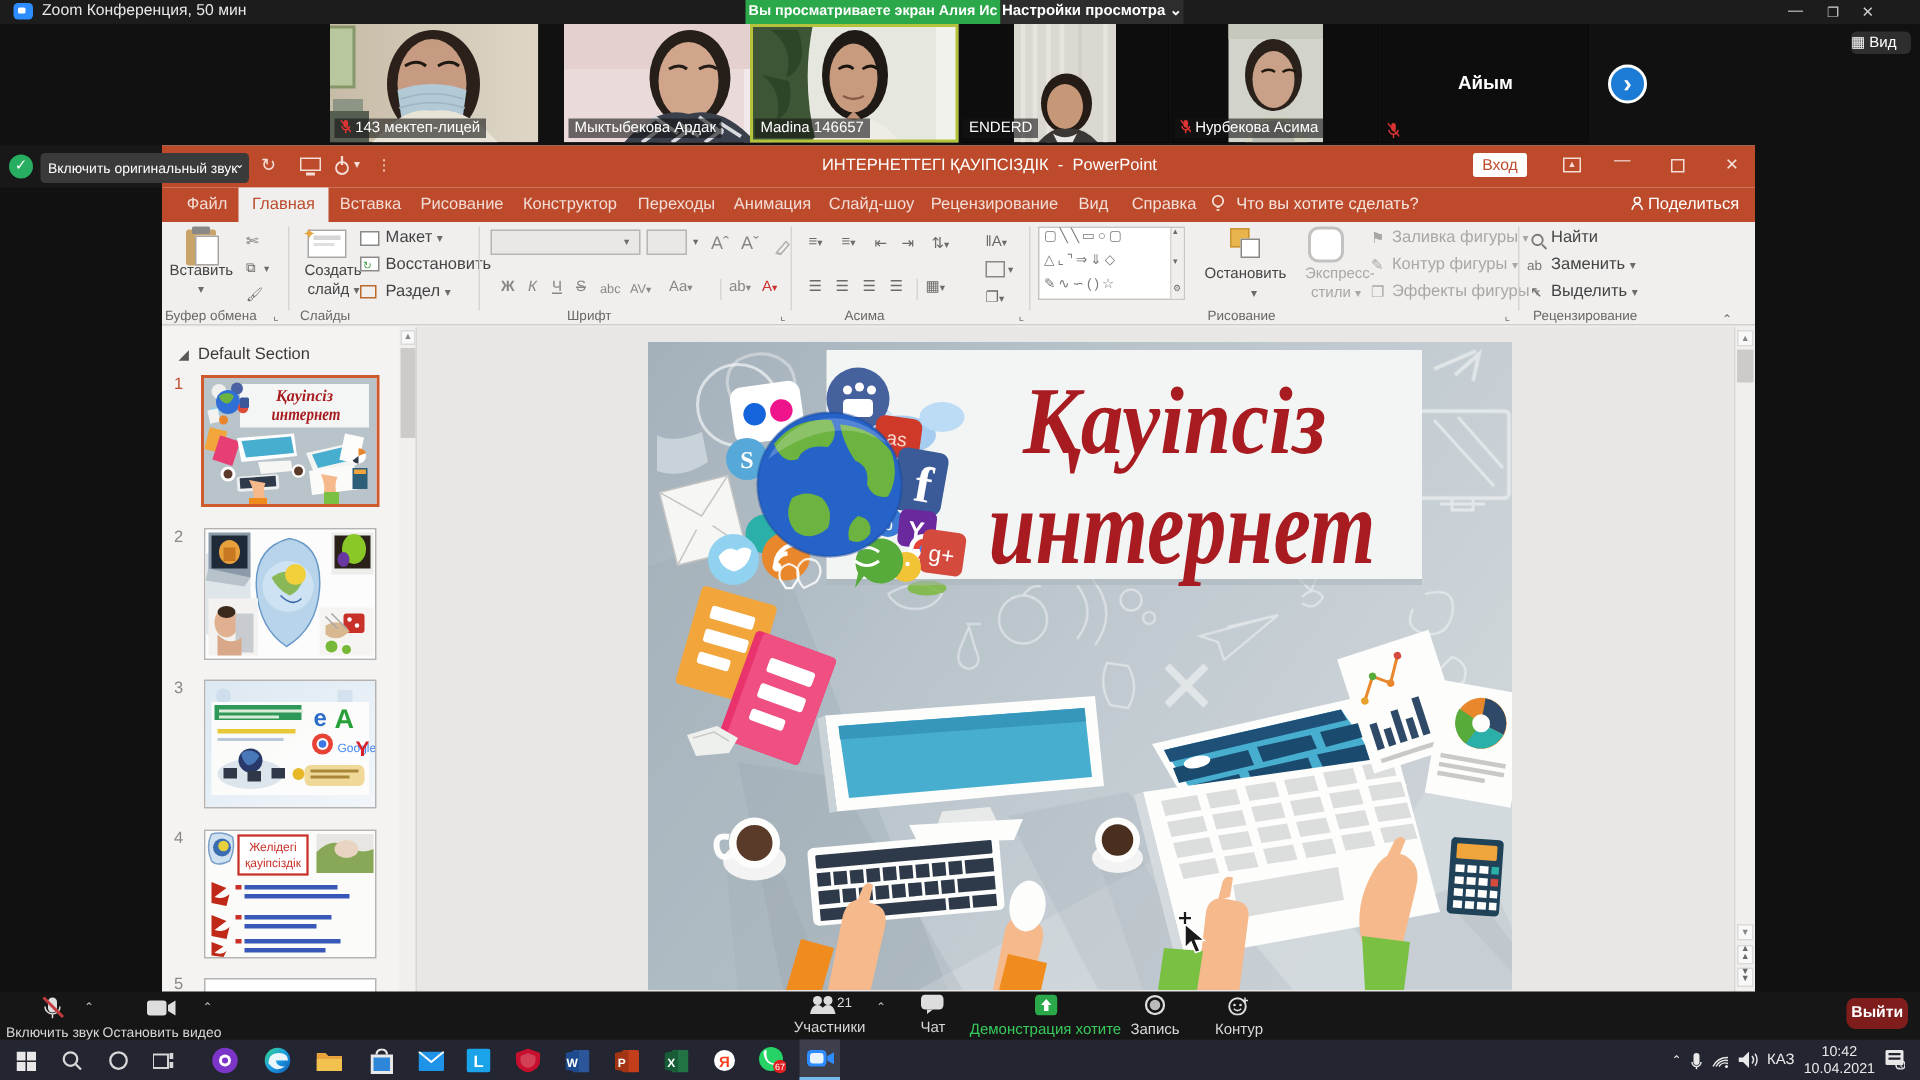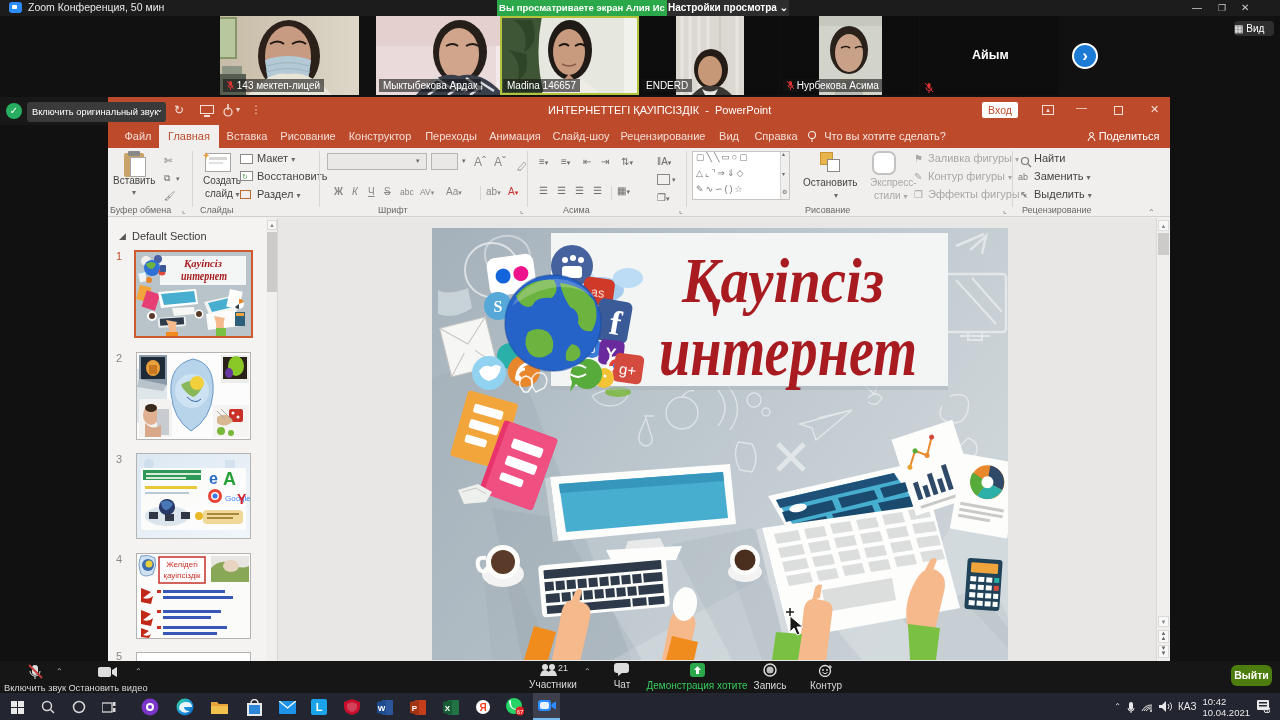--- a/index.html
+++ b/index.html
@@ -31,21 +31,21 @@
 #pcontent{left:0;top:121px;width:1062px;height:444px;background:#e9e7e6}
 #panel{left:0;top:0;width:158px;height:444px;background:#f4f3f2}
 #pscroll{left:158px;top:0;width:12px;height:444px;background:#f0efee;border-right:1px solid #d8d6d4}
 .thumb{position:absolute;left:28px;width:115px;background:#fff;border:1px solid #b5b3b1}
 .tnum{position:absolute;left:8px;color:#8a8886;font-size:11px}
 #canvasscroll{left:1048px;top:0;width:14px;height:444px;background:#f0efee;border-left:1px solid #dad8d6}
 
 #ztool{left:0;top:661px;width:1280px;height:32px;background:#161616;color:#d8d8d8;font-size:10px}
 .zitem{position:absolute;text-align:center;color:#d8d8d8}
 .zlab{font-size:10px;margin-top:1px;white-space:nowrap}
-#leave{left:1231px;top:665px;width:41px;height:21px;background:#4d7c0f;border-radius:6px;color:#fff;font-size:10.5px;font-weight:bold;text-align:center;line-height:21px}
+#leave{left:1231px;top:665px;width:41px;height:21px;background:#7f1d1d;border-radius:6px;color:#fff;font-size:10.5px;font-weight:bold;text-align:center;line-height:21px}
 
 #taskbar{left:0;top:693px;width:1280px;height:27px;background:#232531}
 .tbi{position:absolute;top:3px;width:22px;height:22px;display:flex;align-items:center;justify-content:center;font-size:13px}
 #tright{position:absolute;right:10px;top:0;height:27px;color:#e8e8e8;font-size:9.5px;display:flex;align-items:center;gap:6px}
 </style></head>
 <body>
 <div id="stage">
 
   <div class="abs" id="topbar">
     <div class="abs" style="left:9px;top:2px;width:13px;height:11px;background:#2d8cff;border-radius:3px"></div>
@@ -972,21 +972,21 @@
         </svg>
       <svg width="12" height="10">
           <path d="M1 9 a11 11 0 0 1 10 -6 M3 9 a8 8 0 0 1 8 -4 M5 9 a5 5 0 0 1 6 -2" stroke="#e8e8e8" fill="none"></path>
           <circle cx="10" cy="9" r="1" fill="#e8e8e8"></circle>
         </svg>
       <svg width="13" height="11">
           <path d="M0 4 h3 l4 -4 v11 l-4 -4 h-3 Z" fill="#e8e8e8"></path>
           <path d="M9 3 a4 4 0 0 1 0 5 M11 1.5 a6.5 6.5 0 0 1 0 8" stroke="#e8e8e8" fill="none"></path>
         </svg>
       <span style="font-size:10px">КАЗ</span>
-      <span style="text-align:left;line-height:11px;font-size:9.5px">10:42<br>10.04.2021</span>
+      <span style="text-align:center;line-height:11px;font-size:9.5px">10:42<br>10.04.2021</span>
       <svg width="14" height="13">
           <rect x="1" width="12" height="10" rx="1" fill="#e8e8e8"></rect>
           <rect x="3" y="2" width="8" height="1.5" fill="#232531"></rect>
           <rect x="3" y="5" width="8" height="1.5" fill="#232531"></rect>
           <circle cx="11" cy="10" r="3" fill="none" stroke="#e8e8e8"></circle>
           <text x="11" y="12.5" font-size="6" fill="#e8e8e8" text-anchor="middle">3</text>
         </svg>
     </div>
   </div>
 </div>

